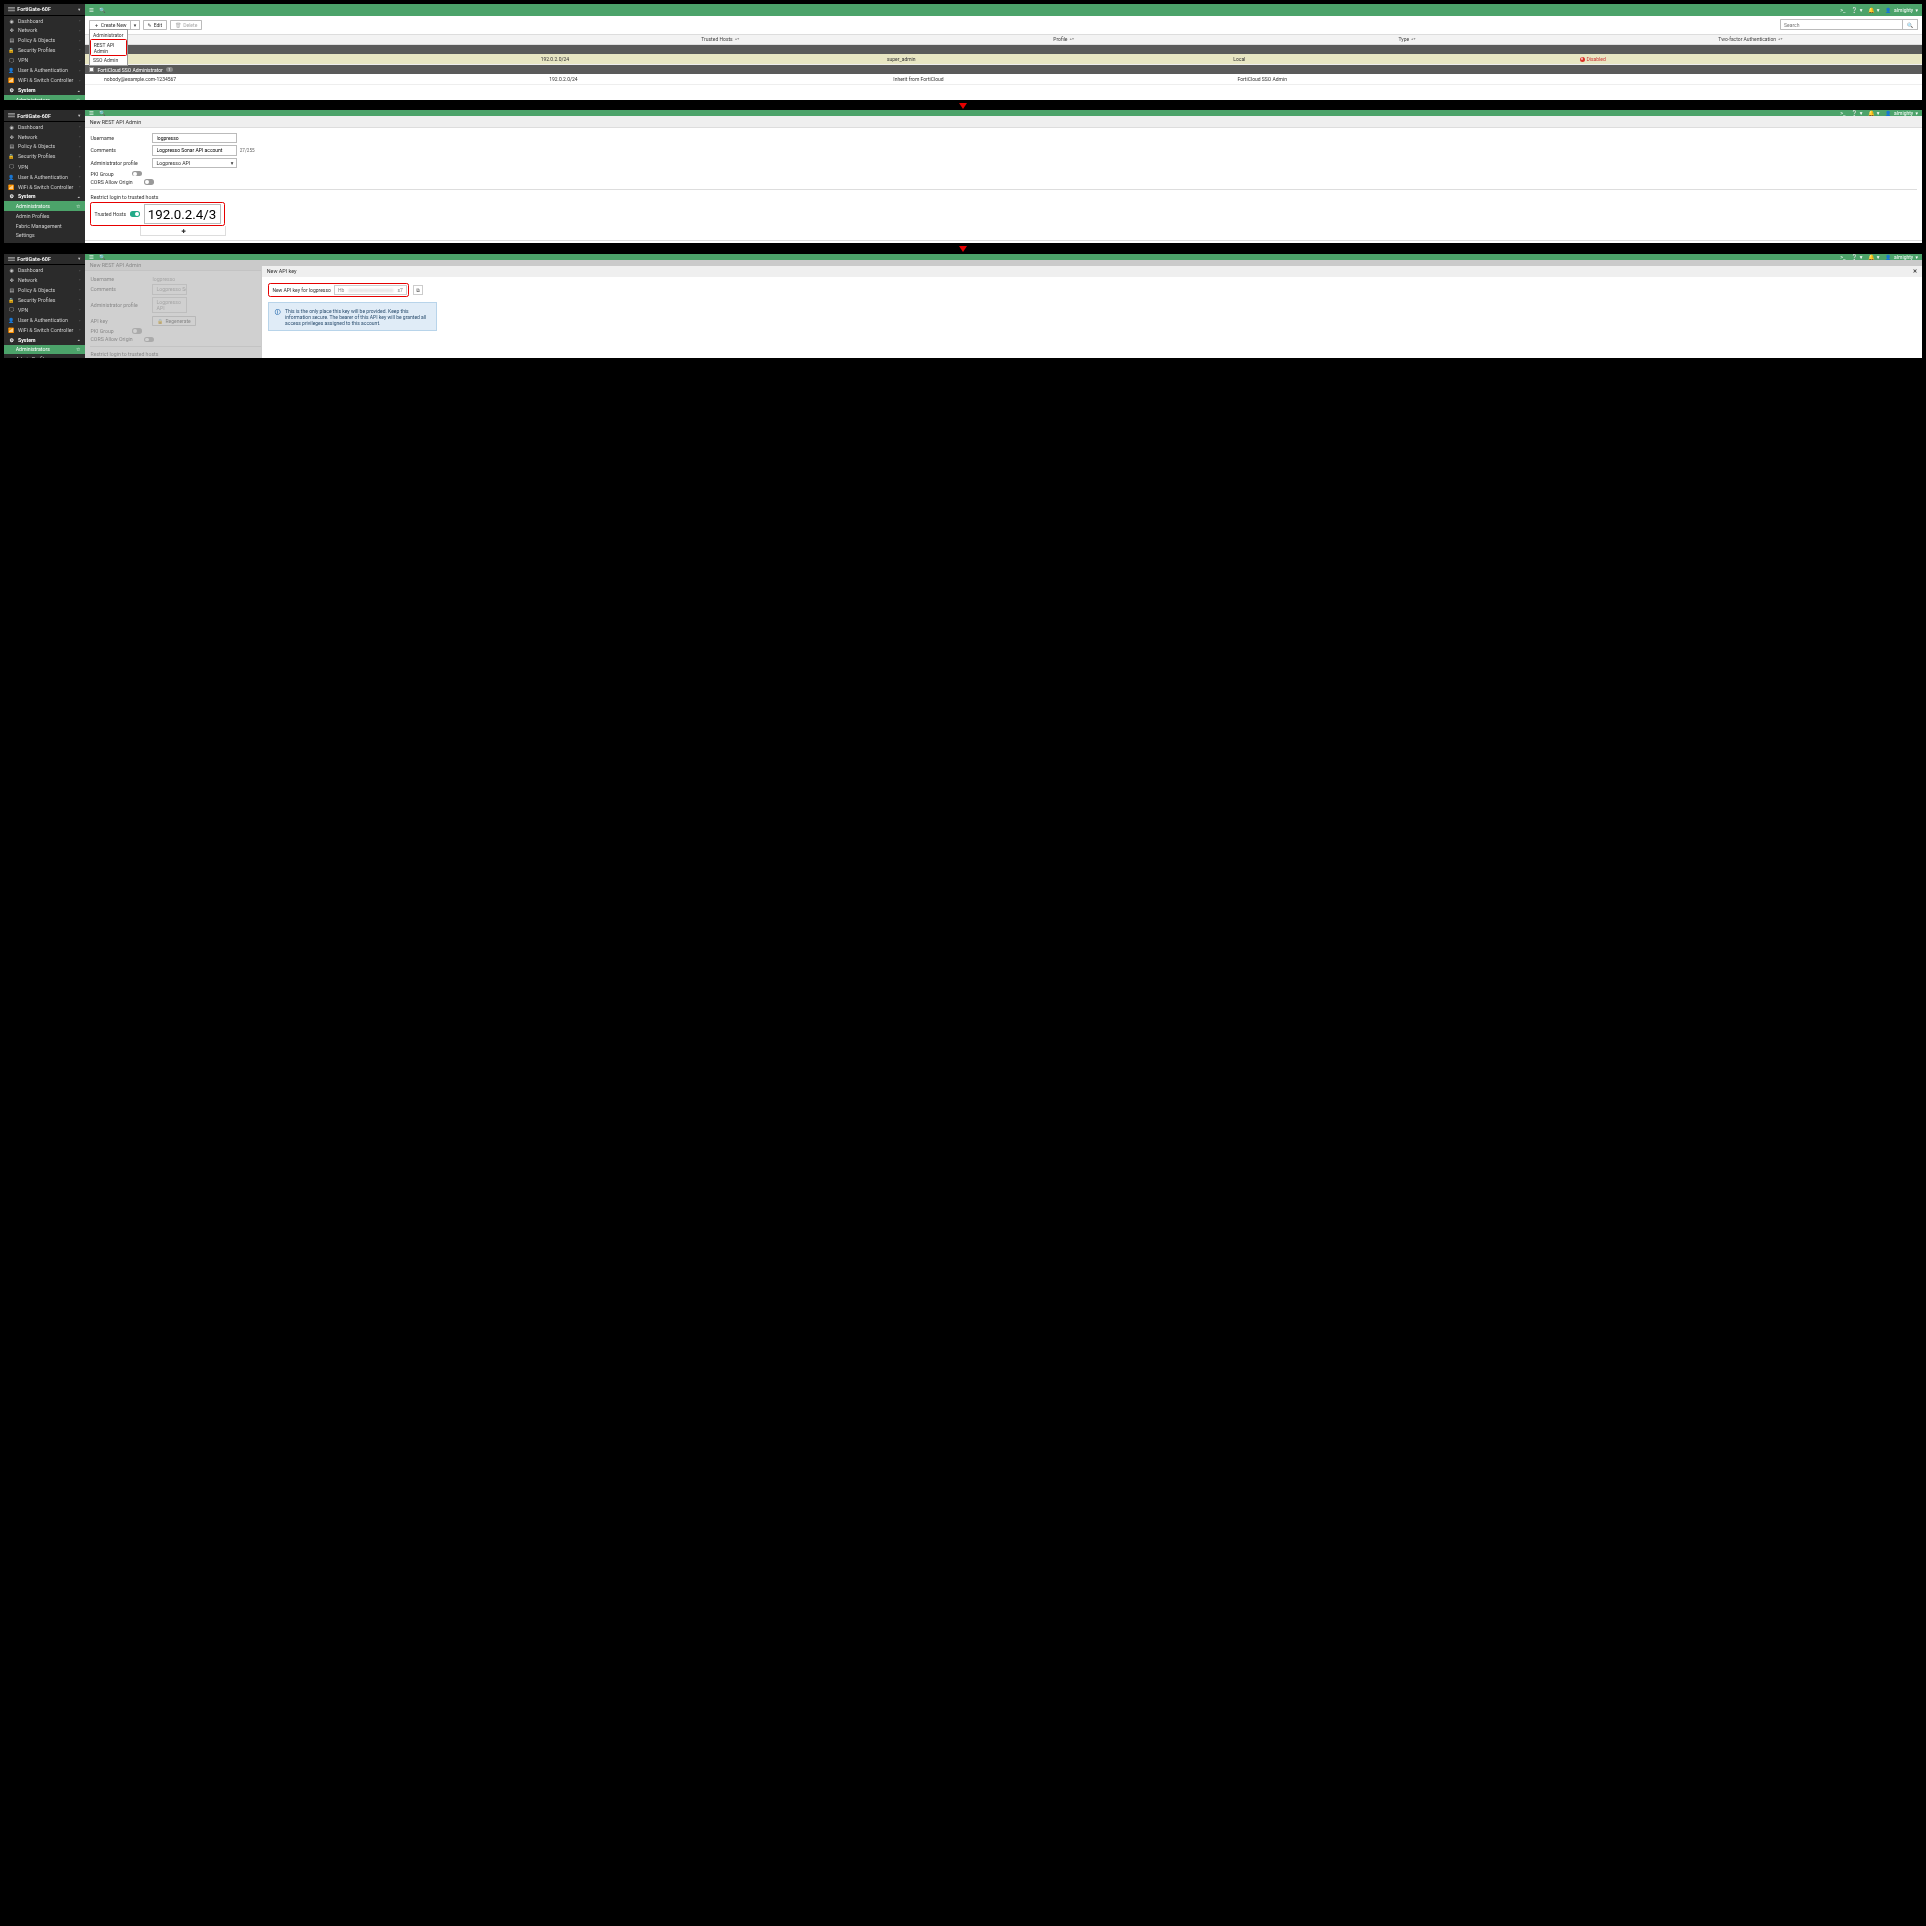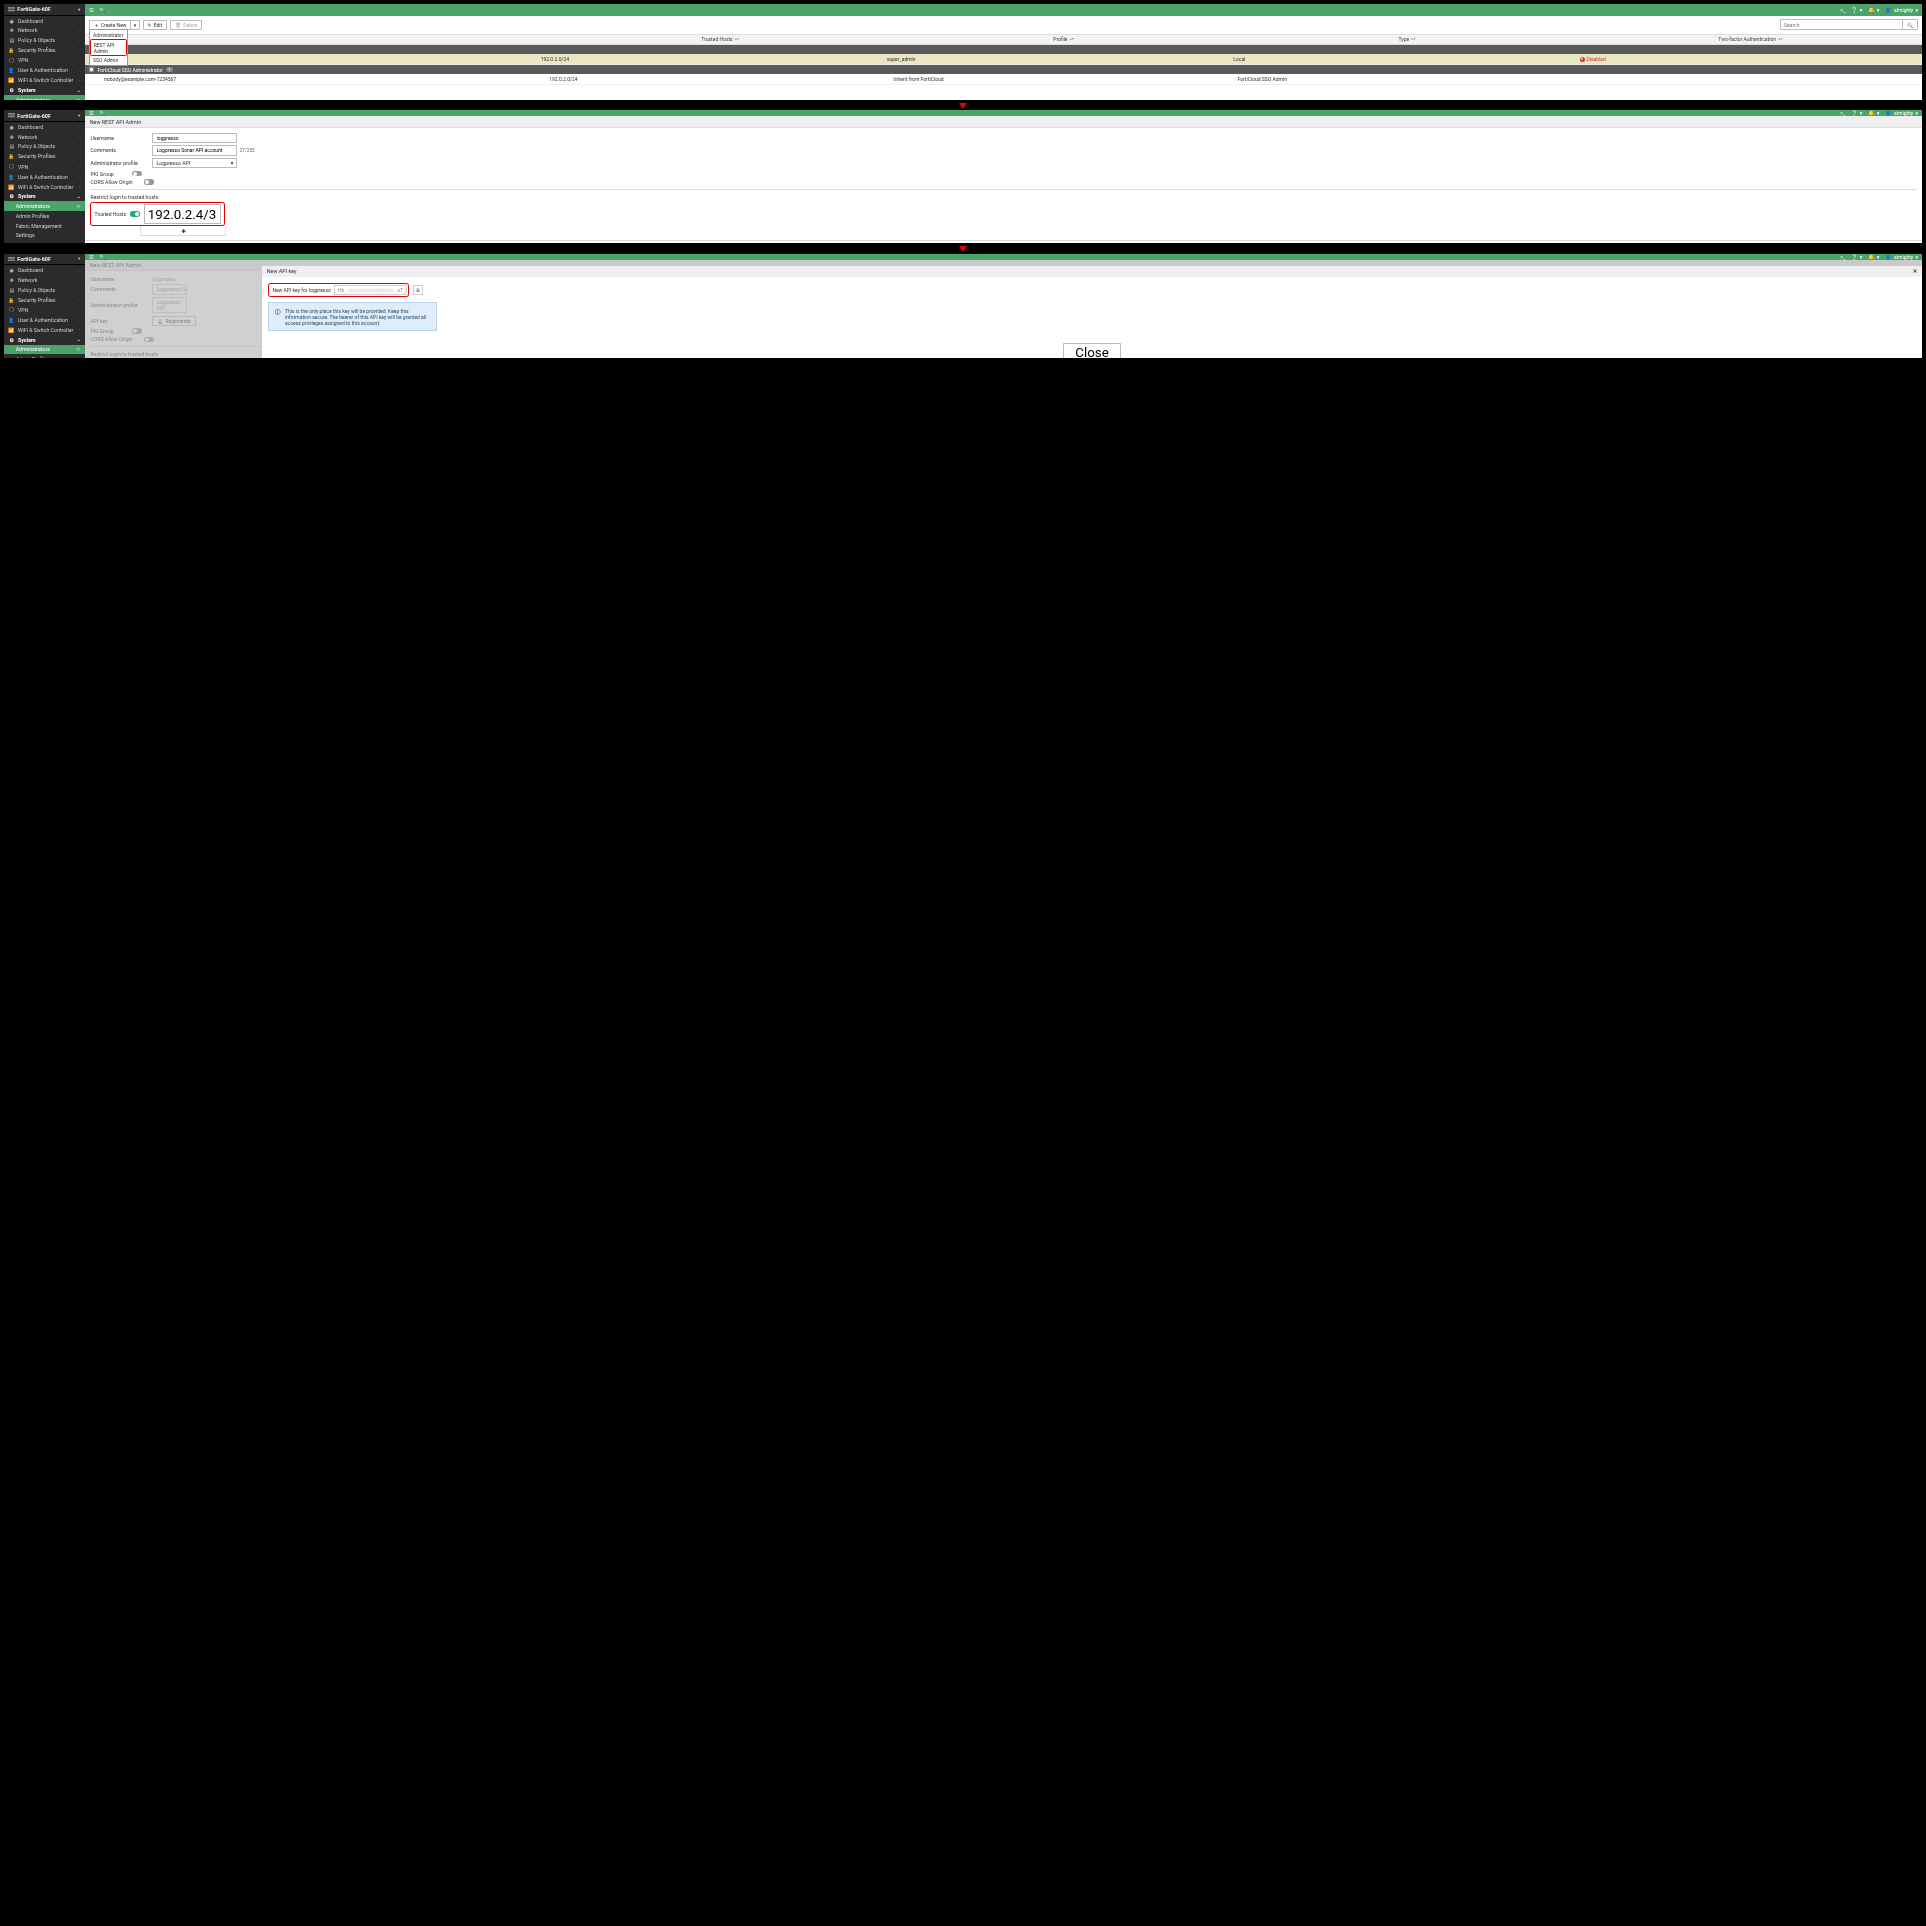--- a/index.html
+++ b/index.html
@@ -575,21 +575,18 @@
                 <span>Hb</span>
                 <span style="filter:blur(1.2px);color:#bbb;">xxxxxxxxxxxxxxxxxx</span>
                 <span>s7</span>
               </span>
         </span>
         <span class="copy-ico">⧉</span>
         <div class="infobox">
           <span class="ii">ⓘ</span>
           <span>This is the only place this key will be provided. Keep this information secure. The bearer of this API key will be granted all access privileges assigned to this account.</span>
         </div>
-        <div class="modal-footer">
-          <button class="btn-default">Close</button>
-        </div>
       </div>
     </div>
   </div>
 </div>
 </div>
 
 
 </body></html>

